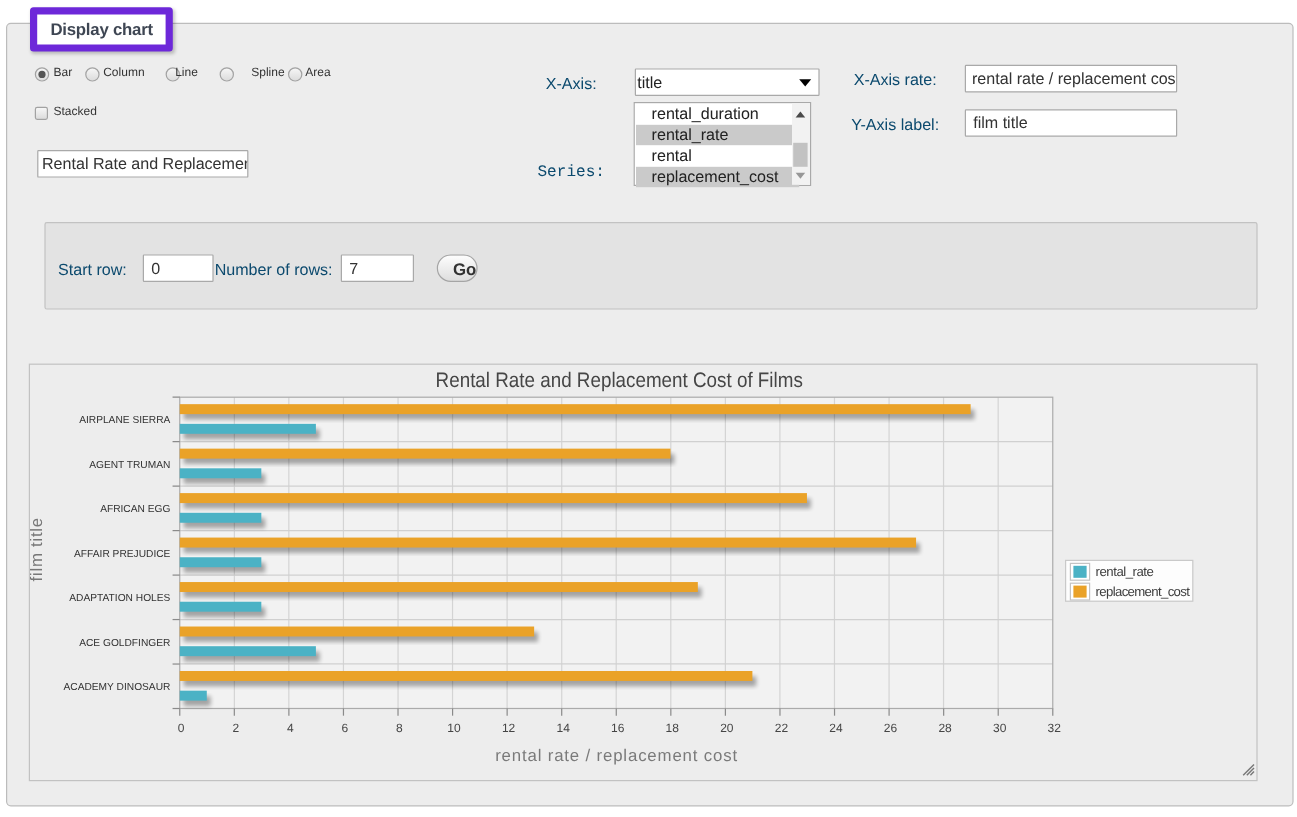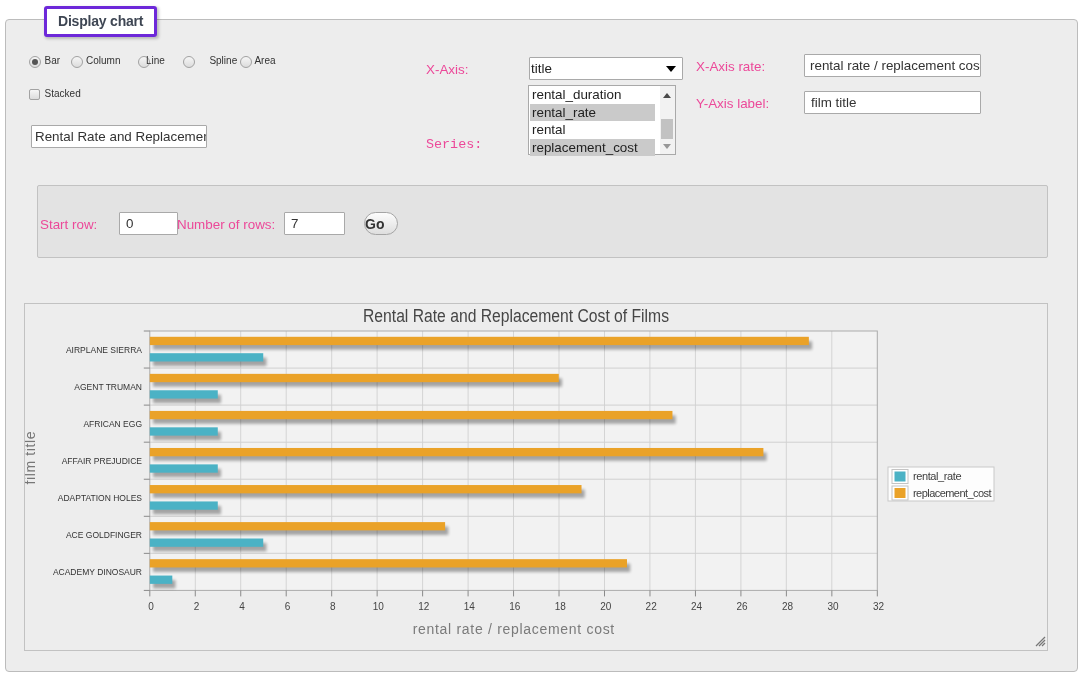--- a/index.html
+++ b/index.html
@@ -1,34 +1,34 @@
 <!DOCTYPE html>
 <html><head>
 <meta charset="utf-8">
 <style>
 html,body{margin:0;padding:0;}
 body{width:1081px;height:681px;background:#fff;font-family:"Liberation Sans",sans-serif;position:relative;overflow:hidden;}
 .fs{position:absolute;left:5px;top:19px;width:1071px;height:651px;border:1px solid #bcbcbc;border-radius:4px;background:#ededed;}
-.legendbox{position:absolute;left:25px;top:6px;height:25px;padding:0 11px;background:#fff;border:3px solid #6d28d9;border-radius:3px;box-shadow:1.5px 1.5px 3px rgba(0,0,0,.22);font-weight:bold;font-size:14px;letter-spacing:-0.2px;line-height:25px;color:#3e4653;z-index:5;margin-left:19px;}
+.legendbox{position:absolute;left:25px;top:6px;height:25px;padding:0 11px;background:#fff;border:6px solid #6d28d9;border-radius:3px;box-shadow:1.5px 1.5px 3px rgba(0,0,0,.22);font-weight:bold;font-size:14px;letter-spacing:-0.2px;line-height:25px;color:#3e4653;z-index:5;}
 .lbl{position:absolute;font-size:10px;color:#333;white-space:nowrap;}
 .radio{position:absolute;width:10px;height:10px;border:1px solid #a2a2a2;border-radius:50%;background:linear-gradient(#f6f6f6,#dcdcdc);}
 .radio.on::after{content:"";position:absolute;left:2px;top:2px;width:6px;height:6px;border-radius:50%;background:#555;}
 .cb{position:absolute;width:9px;height:9px;border:1px solid #a2a2a2;border-radius:2px;background:linear-gradient(#f6f6f6,#dcdcdc);}
 .inp{position:absolute;background:#fff;border:1px solid #a9a9a9;border-radius:1px;font-size:13.4px;color:#333;white-space:nowrap;overflow:hidden;line-height:21px;padding:0 0 0 6px;}
-.rlbl{position:absolute;font-size:13.4px;color:#ec4899;text-align:left;white-space:nowrap;}
+.rlbl{position:absolute;font-size:13.4px;color:#0c4a6e;text-align:center;white-space:nowrap;}
 .selbox{position:absolute;left:529px;top:57px;width:151px;height:21px;background:#fff;border:1px solid #a9a9a9;border-radius:1px;font-size:13.4px;color:#222;line-height:21px;padding-left:1px;}
 .selarrow{position:absolute;right:6px;top:7.5px;width:0;height:0;border-left:5.5px solid transparent;border-right:5.5px solid transparent;border-top:6.5px solid #000;}
 .listbox{position:absolute;left:528px;top:85px;width:146px;height:68px;background:#fff;border:1px solid #a9a9a9;}
-.li{position:absolute;left:1px;width:123px;height:17.5px;font-size:13.4px;color:#222;line-height:17.5px;padding-left:2px;white-space:nowrap;overflow:hidden;}
+.li{position:absolute;left:1px;width:123px;height:17.5px;font-size:13.4px;color:#222;line-height:17.5px;padding-left:13px;white-space:nowrap;overflow:hidden;}
 .li.sel{background:#cacaca;}
 .sb{position:absolute;right:0;top:0;width:15px;height:68px;background:#f2f2f2;}
 .sbthumb{position:absolute;left:1px;top:33px;width:12px;height:20px;background:#c2c2c2;}
 .sbarr{position:absolute;left:3px;width:0;height:0;border-left:4.5px solid transparent;border-right:4.5px solid transparent;}
 .grid2{position:absolute;left:37px;top:185px;width:1009px;height:71px;border:1px solid #c2c2c2;background:#e3e3e3;border-radius:2px;}
-.gobtn{position:absolute;left:364px;top:212px;width:32px;height:21px;border:1px solid #a5a5a5;border-radius:12px;background:linear-gradient(#fdfdfd,#dedede);font-size:14px;font-weight:bold;color:#333;text-align:left;line-height:22px;}
+.gobtn{position:absolute;left:364px;top:212px;width:32px;height:21px;border:1px solid #a5a5a5;border-radius:12px;background:linear-gradient(#fdfdfd,#dedede);font-size:14px;font-weight:bold;color:#333;text-align:right;line-height:22px;}
 .chartbox{position:absolute;left:24px;top:303px;width:1022px;height:346px;border:1px solid #c2c2c2;background:#ededed;}
 </style>
 </head>
 <body>
 <div class="fs"></div>
 <div class="legendbox">Display chart</div>
 
 <span class="radio on" style="left:29px;top:56.2px;"></span>
 <span class="lbl" style="left:44.6px;top:55px;">Bar</span>
 <span class="radio" style="left:70.8px;top:56.2px;"></span>

